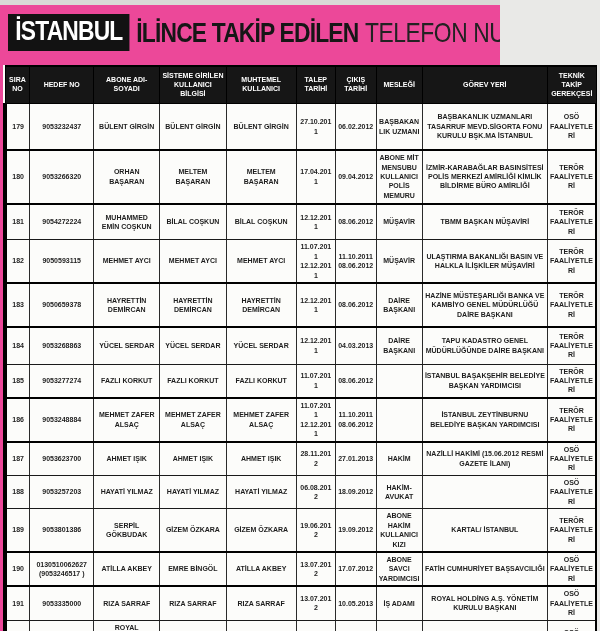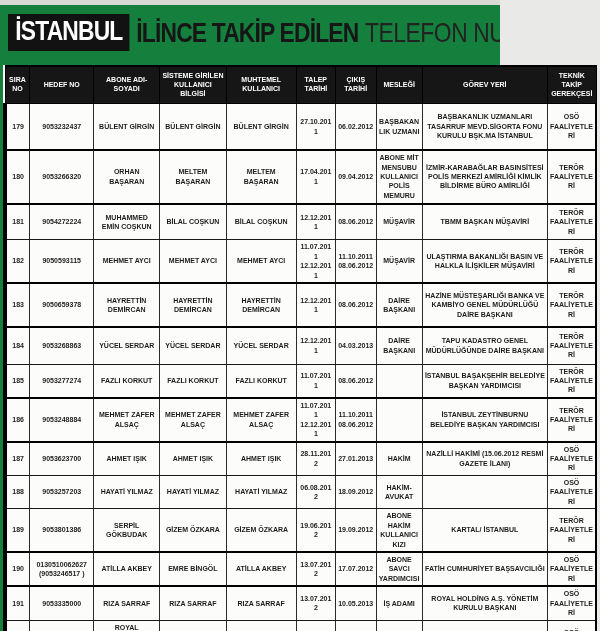--- a/index.html
+++ b/index.html
@@ -4,21 +4,21 @@
 <style>
   html,body{margin:0;padding:0;}
   body{
     width:600px;height:631px;
     background:#e9e9e7;
     font-family:"Liberation Sans","DejaVu Sans",sans-serif;
     overflow:hidden;
   }
   .page{
     width:500px;height:631px;
-    background:#15803d;
+    background:#ec4899;
     position:relative;
     box-sizing:border-box;
   }
   .top-strip{
     height:5px;background:#d9d9d6;width:100%;
   }
   
   .title-wrap{
     padding:9px 0 7px 8px;
     height:44px;

